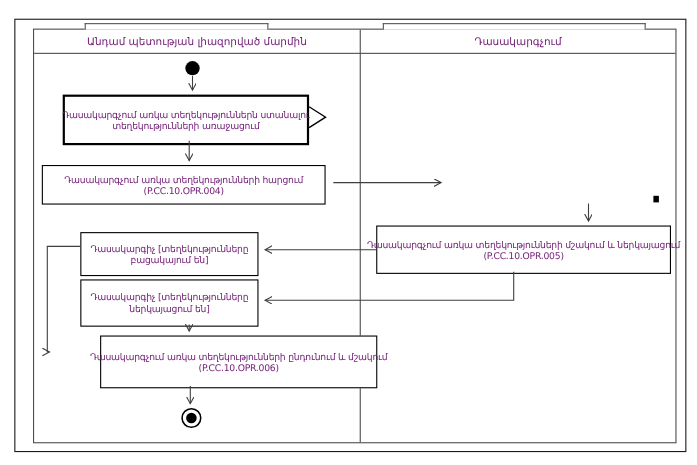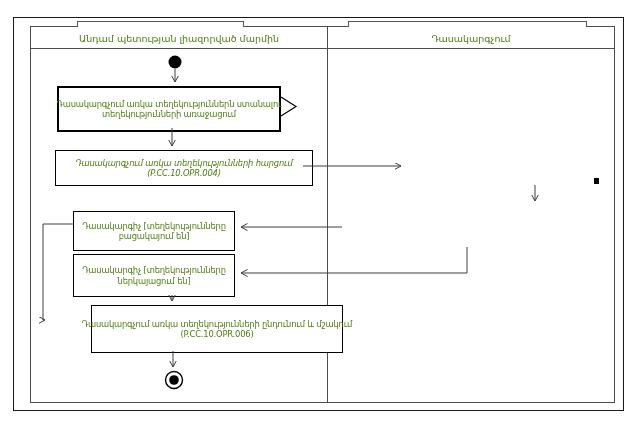--- a/index.html
+++ b/index.html
@@ -1,18 +1,18 @@
 <!DOCTYPE html>
 <html><head>
 <meta charset="utf-8">
 <style>
   html,body{margin:0;padding:0;background:#fff;}
   .stage{
     position:relative;width:634px;height:423px;background:#ffffff;
-    font-family:"DejaVu Sans","Liberation Sans",sans-serif;color:#4d7c0f;overflow:hidden;
+    font-family:"DejaVu Sans","Liberation Sans",sans-serif;color:#701a75;overflow:hidden;
   }
   .outer-frame{
     position:absolute;left:13px;top:17px;width:609px;height:392px;
     border:1.5px solid #1a1a1a;background:#fff;
   }
   .lane-frame{
     position:absolute;left:30px;top:26px;width:583px;height:375px;
     border:1px solid #4d4d4d;background:#fff;
   }
   .lane-header-bottom{
@@ -59,26 +59,30 @@
   </div>
 
   <div class="header-tab tab-left"></div>
   <div class="header-tab tab-right"></div>
 
   <div class="node thick" style="left:57px;top:86px;width:220px;height:42px;">
     <div class="tline">Դասակարգչում առկա տեղեկություններն ստանալու</div>
     <div class="tline">տեղեկությունների առաջացում</div>
   </div>
 
-  <div class="node" style="left:55px;top:150px;width:256px;height:34px;font-style:italic;">
+  <div class="node" style="left:38px;top:150px;width:256px;height:34px;">
     <div class="tline">Դասակարգչում առկա տեղեկությունների հարցում</div>
     <div class="tline">(P.CC.10.OPR.004)</div>
   </div>
 
 
+  <div class="node" style="left:342px;top:205px;width:266px;height:42px;">
+    <div class="tline">Դասակարգչում առկա տեղեկությունների մշակում և ներկայացում</div>
+    <div class="tline">(P.CC.10.OPR.005)</div>
+  </div>
 
   <div class="node" style="left:73px;top:211px;width:160px;height:38px;">
     <div class="tline">Դասակարգիչ [տեղեկությունները</div>
     <div class="tline">բացակայում են]</div>
   </div>
 
   <div class="node" style="left:73px;top:254px;width:160px;height:41px;">
     <div class="tline">Դասակարգիչ [տեղեկությունները</div>
     <div class="tline">ներկայացում են]</div>
   </div>

